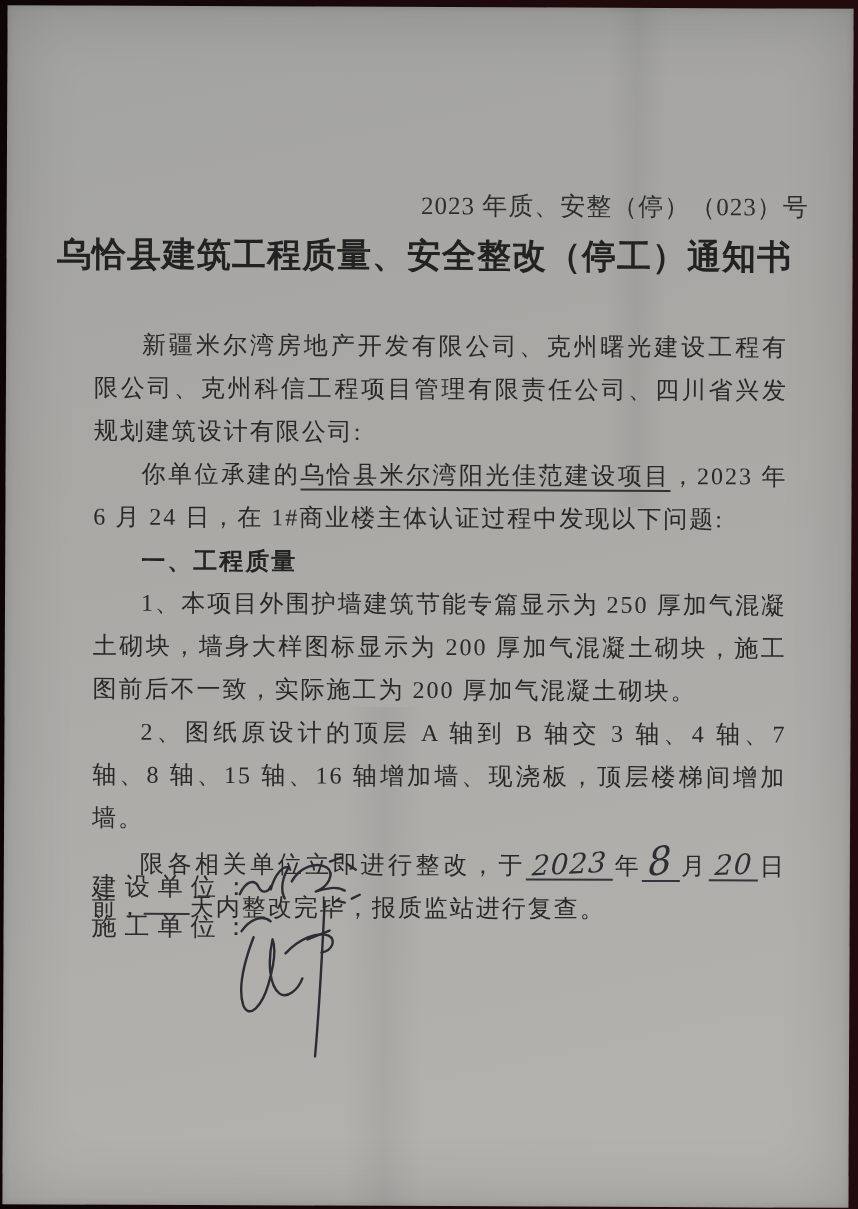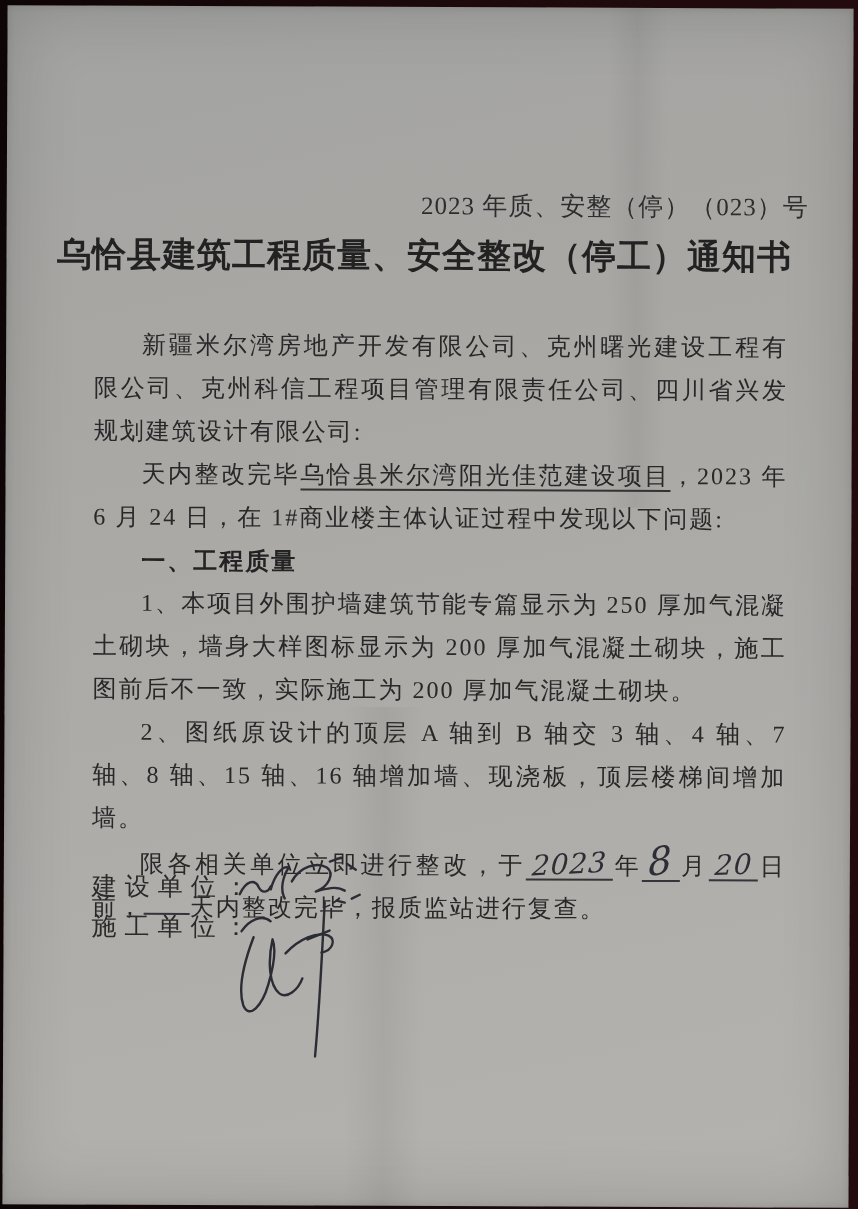--- a/index.html
+++ b/index.html
@@ -106,21 +106,21 @@
   <div class="crease c1"></div>
   <div class="crease c2"></div>
 
   <div class="ref-line">2023 年质、安整（停）（023）号</div>
 
   <h1 class="title">乌恰县建筑工程质量、安全整改（停工）通知书</h1>
 
   <div class="doc-body">
     <p class="para">新疆米尔湾房地产开发有限公司、克州曙光建设工程有限公司、克州科信工程项目管理有限责任公司、四川省兴发规划建筑设计有限公司:</p>
 
-    <p class="para"><span>天内整改完毕</span><span class="underlined">乌恰县米尔湾阳光佳范建设项目</span><span>，2023 年 6 月 24 日，在 1#商业楼主体认证过程中发现以下问题:</span></p>
+    <p class="para"><span>你单位承建的</span><span class="underlined">乌恰县米尔湾阳光佳范建设项目</span><span>，2023 年 6 月 24 日，在 1#商业楼主体认证过程中发现以下问题:</span></p>
 
     <p class="para heading">一、工程质量</p>
 
     <p class="para">1、本项目外围护墙建筑节能专篇显示为 250 厚加气混凝土砌块，墙身大样图标显示为 200 厚加气混凝土砌块，施工图前后不一致，实际施工为 200 厚加气混凝土砌块。</p>
 
     <p class="para">2、图纸原设计的顶层 A 轴到 B 轴交 3 轴、4 轴、7 轴、8 轴、15 轴、16 轴增加墙、现浇板，顶层楼梯间增加墙。</p>
 
     <p class="para"><span>限各相关单位立即进行整改，于</span><span class="hw-field hw-year"><span class="hw">2023</span></span><span>年</span><span class="hw-field hw-month"><span class="hw">8</span></span><span>月</span><span class="hw-field hw-day"><span class="hw">20</span></span><span>日前，</span><span class="blank-field"></span><span>天内整改完毕，报质监站进行复查。</span></p>
   </div>
 

